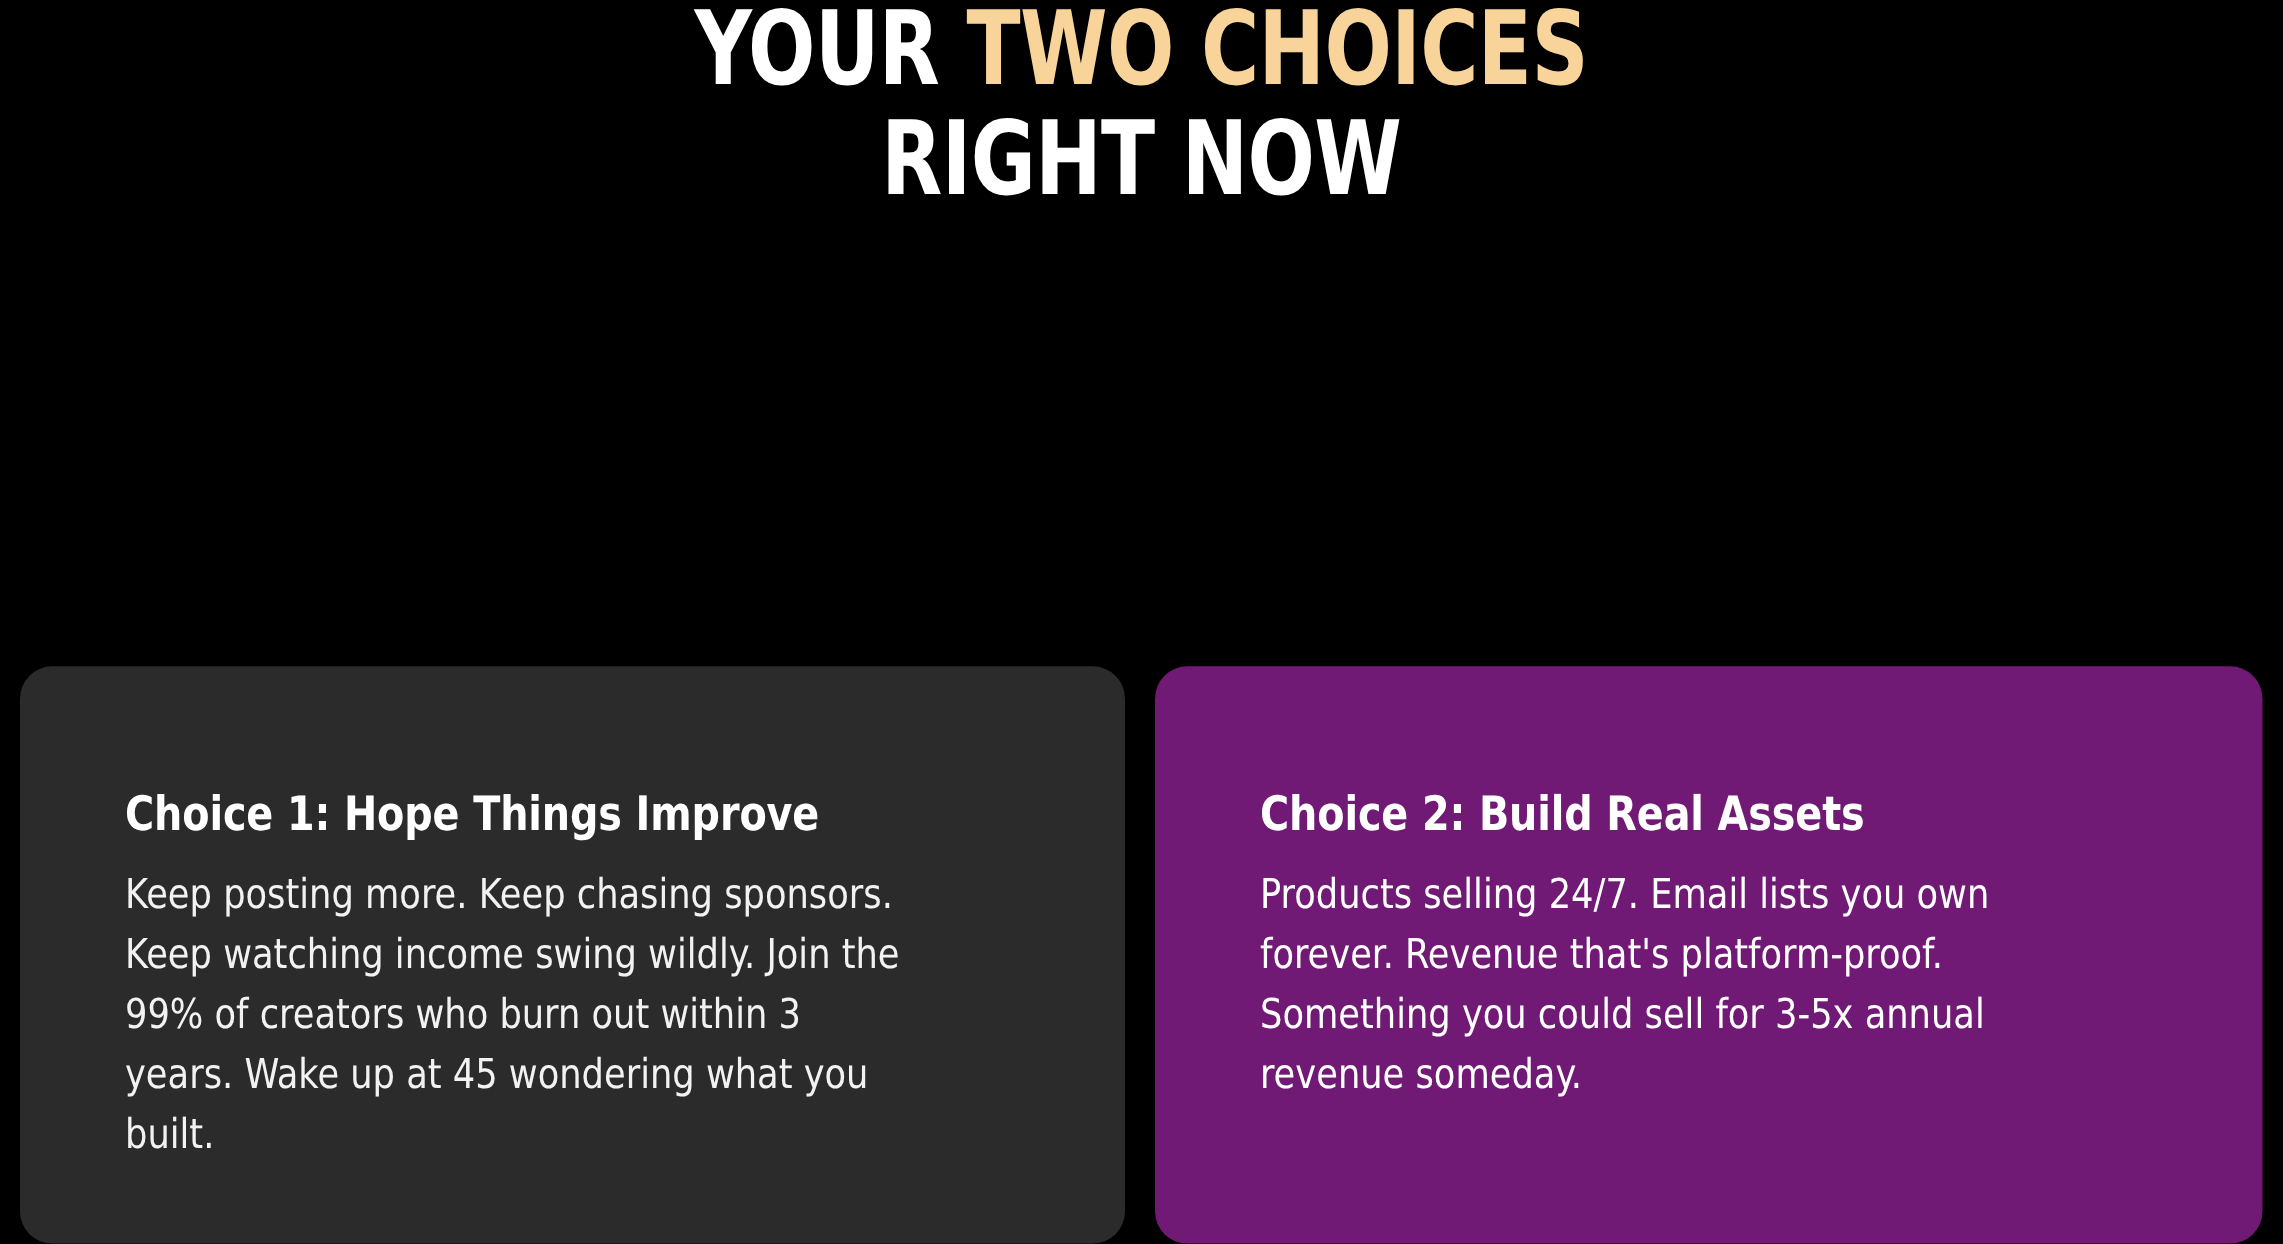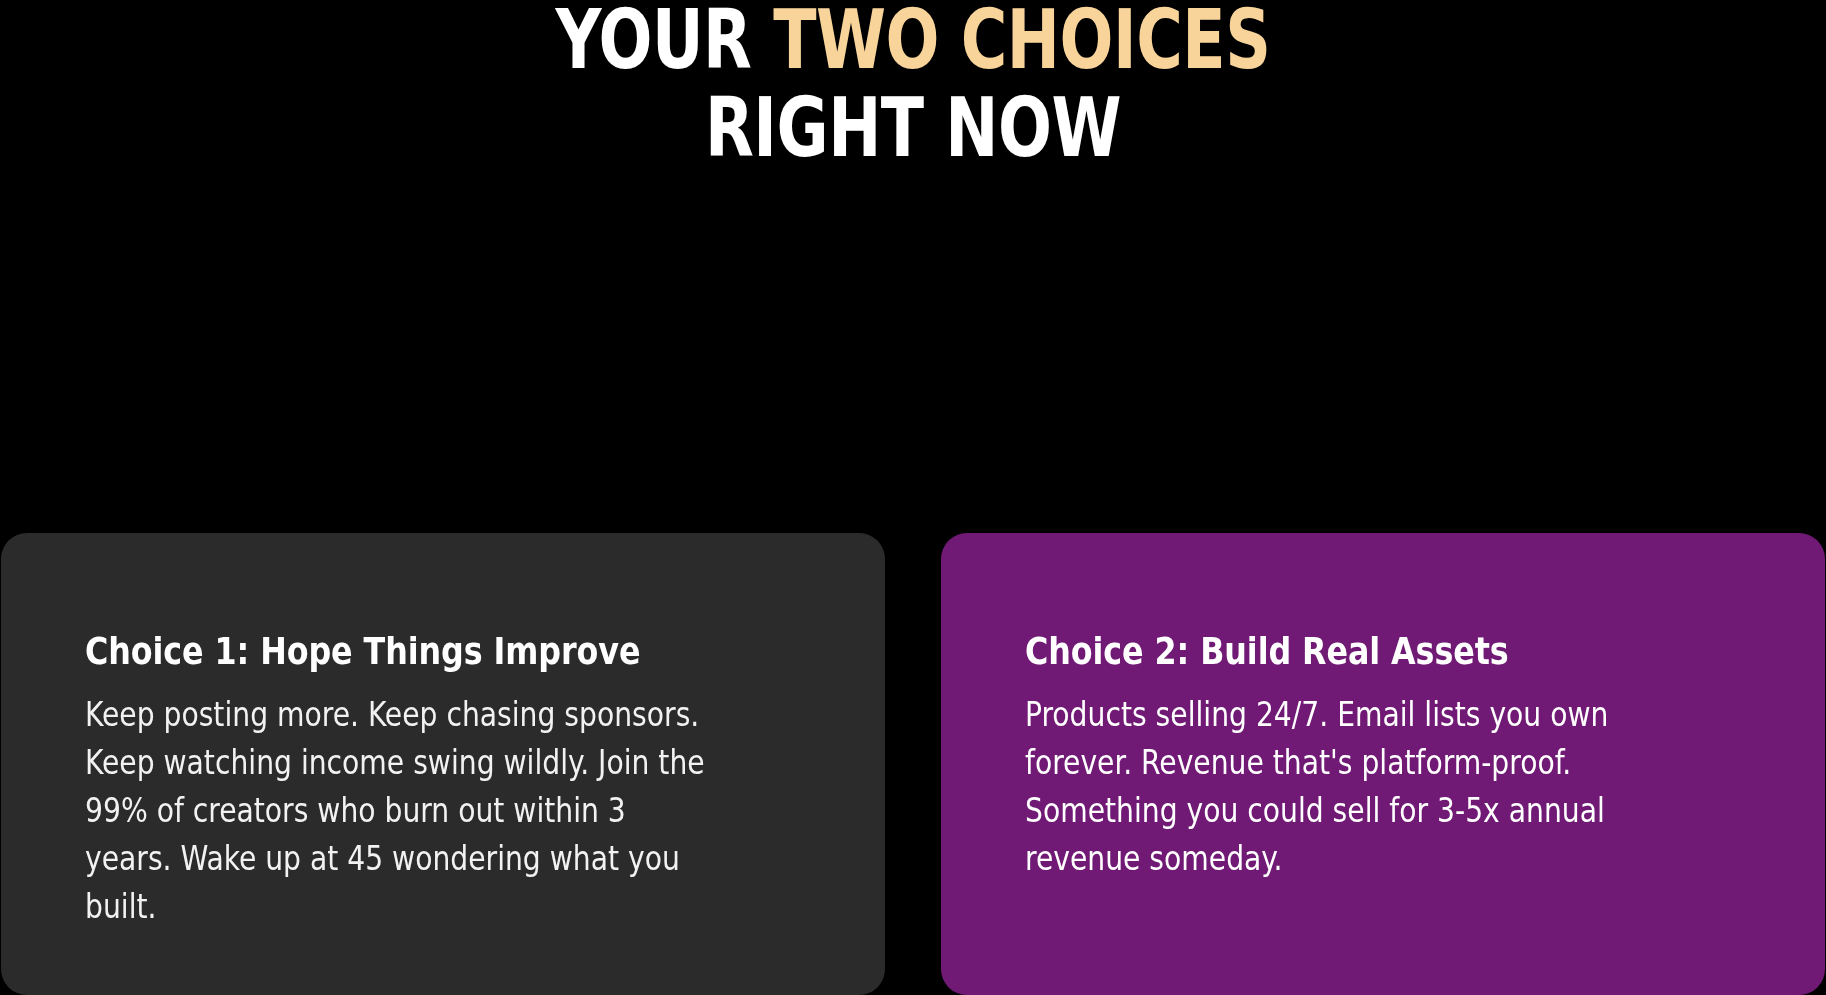--- a/index.html
+++ b/index.html
@@ -47,22 +47,22 @@
 
   
   .cards {
     position: absolute;
     left: 0;
     top: 533px;
     width: 1826px;
     height: 462px;
     display: flex;
     align-items: stretch;
-    gap: 56px;
-    padding: 0 1px;
+    gap: 24px;
+    padding: 0 16px;
     box-sizing: border-box;
   }
 
   .card {
     position: relative;
     flex: 1 1 0;
     border-radius: 26px;
     box-sizing: border-box;
     padding: 96px 84px 0 84px;
     overflow: hidden;

